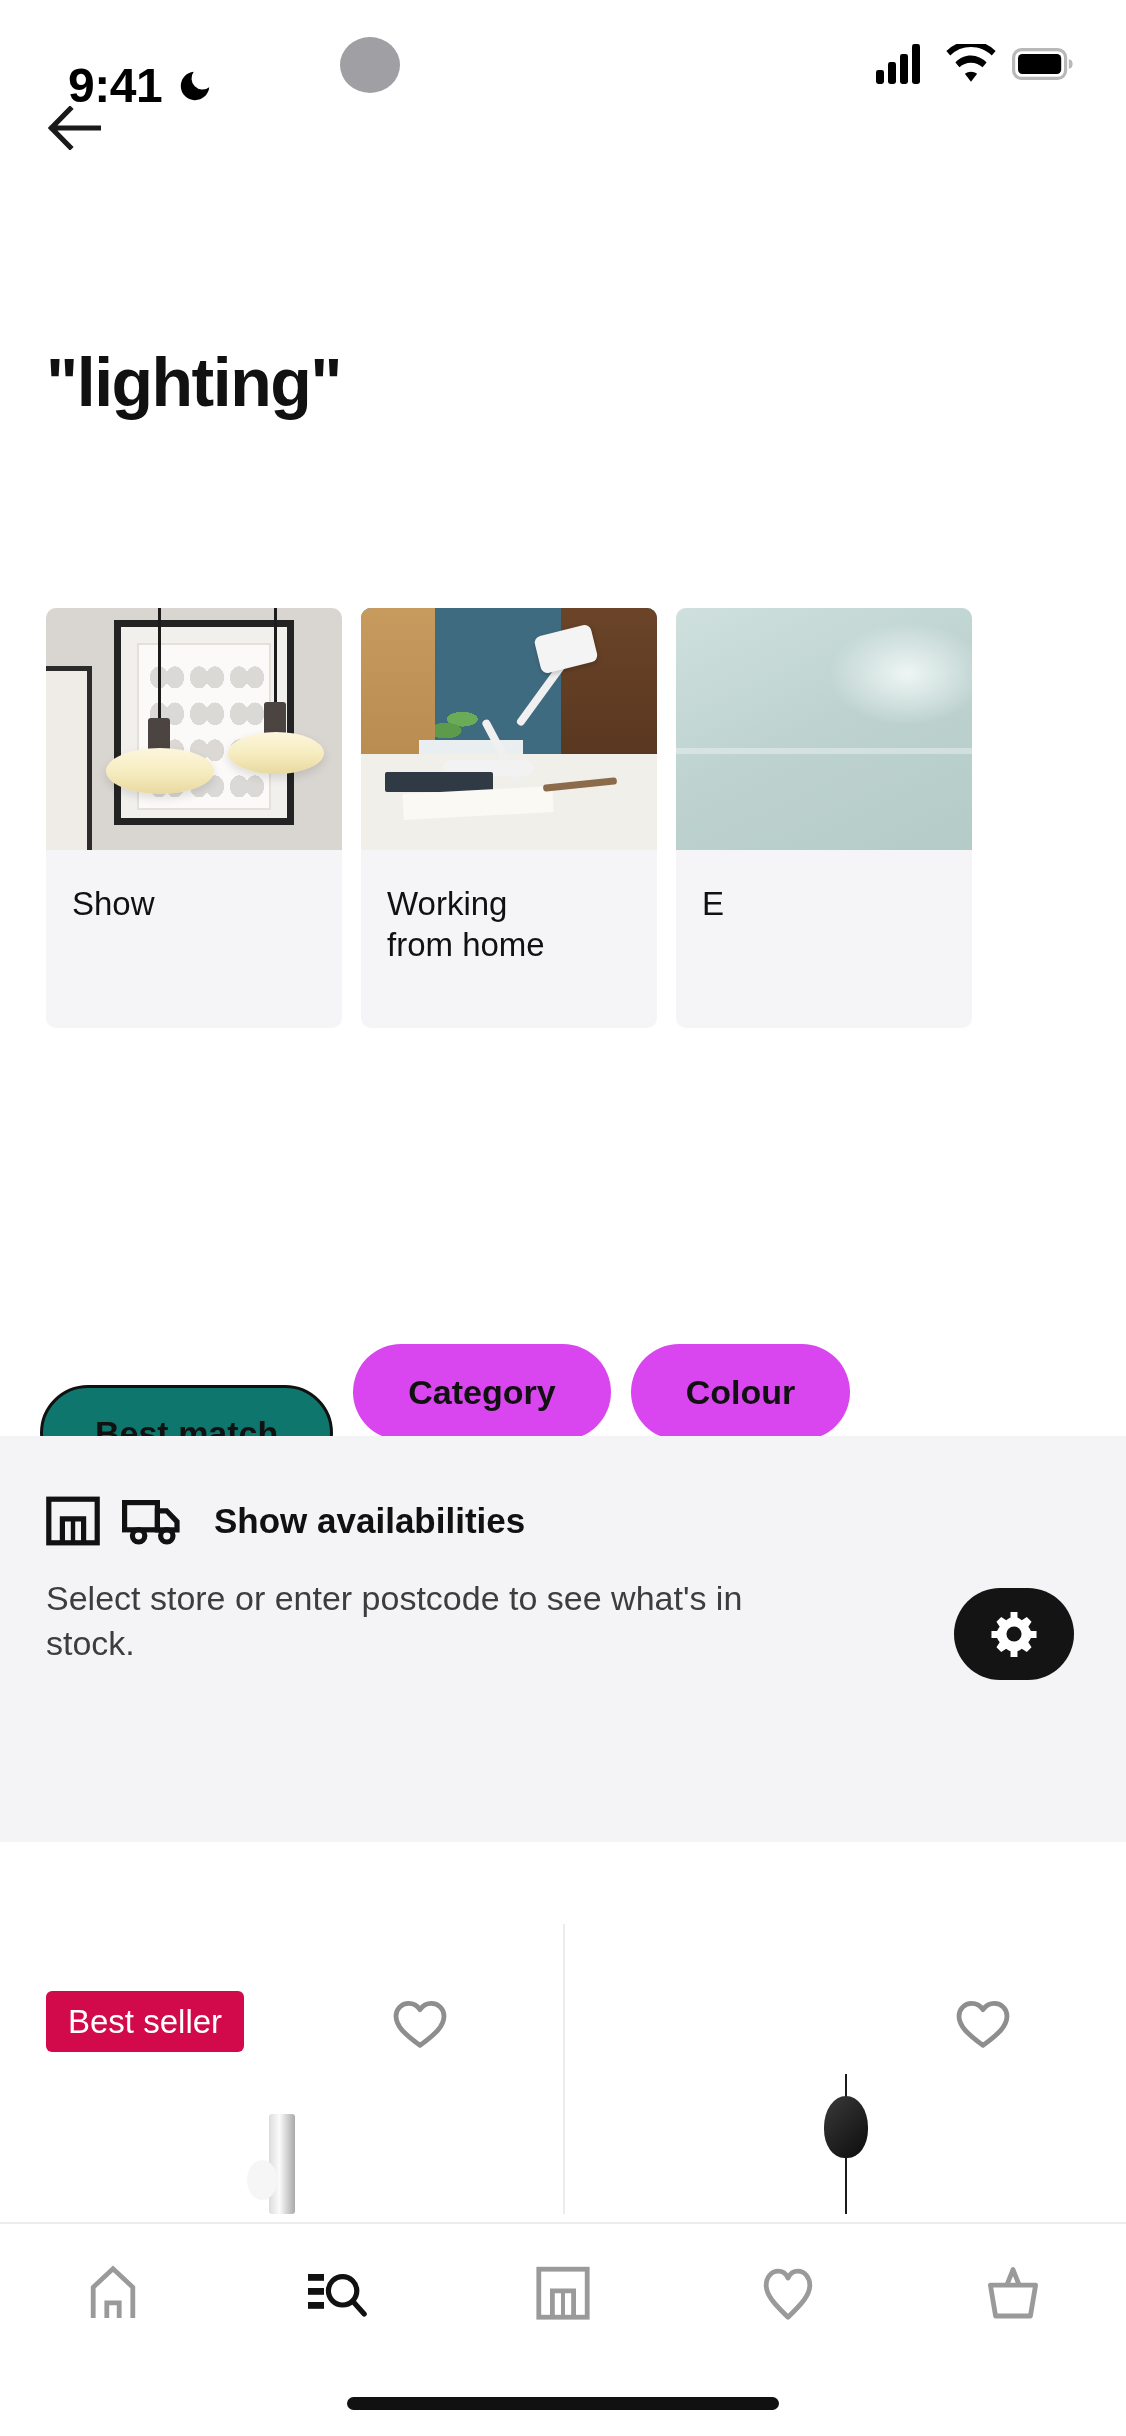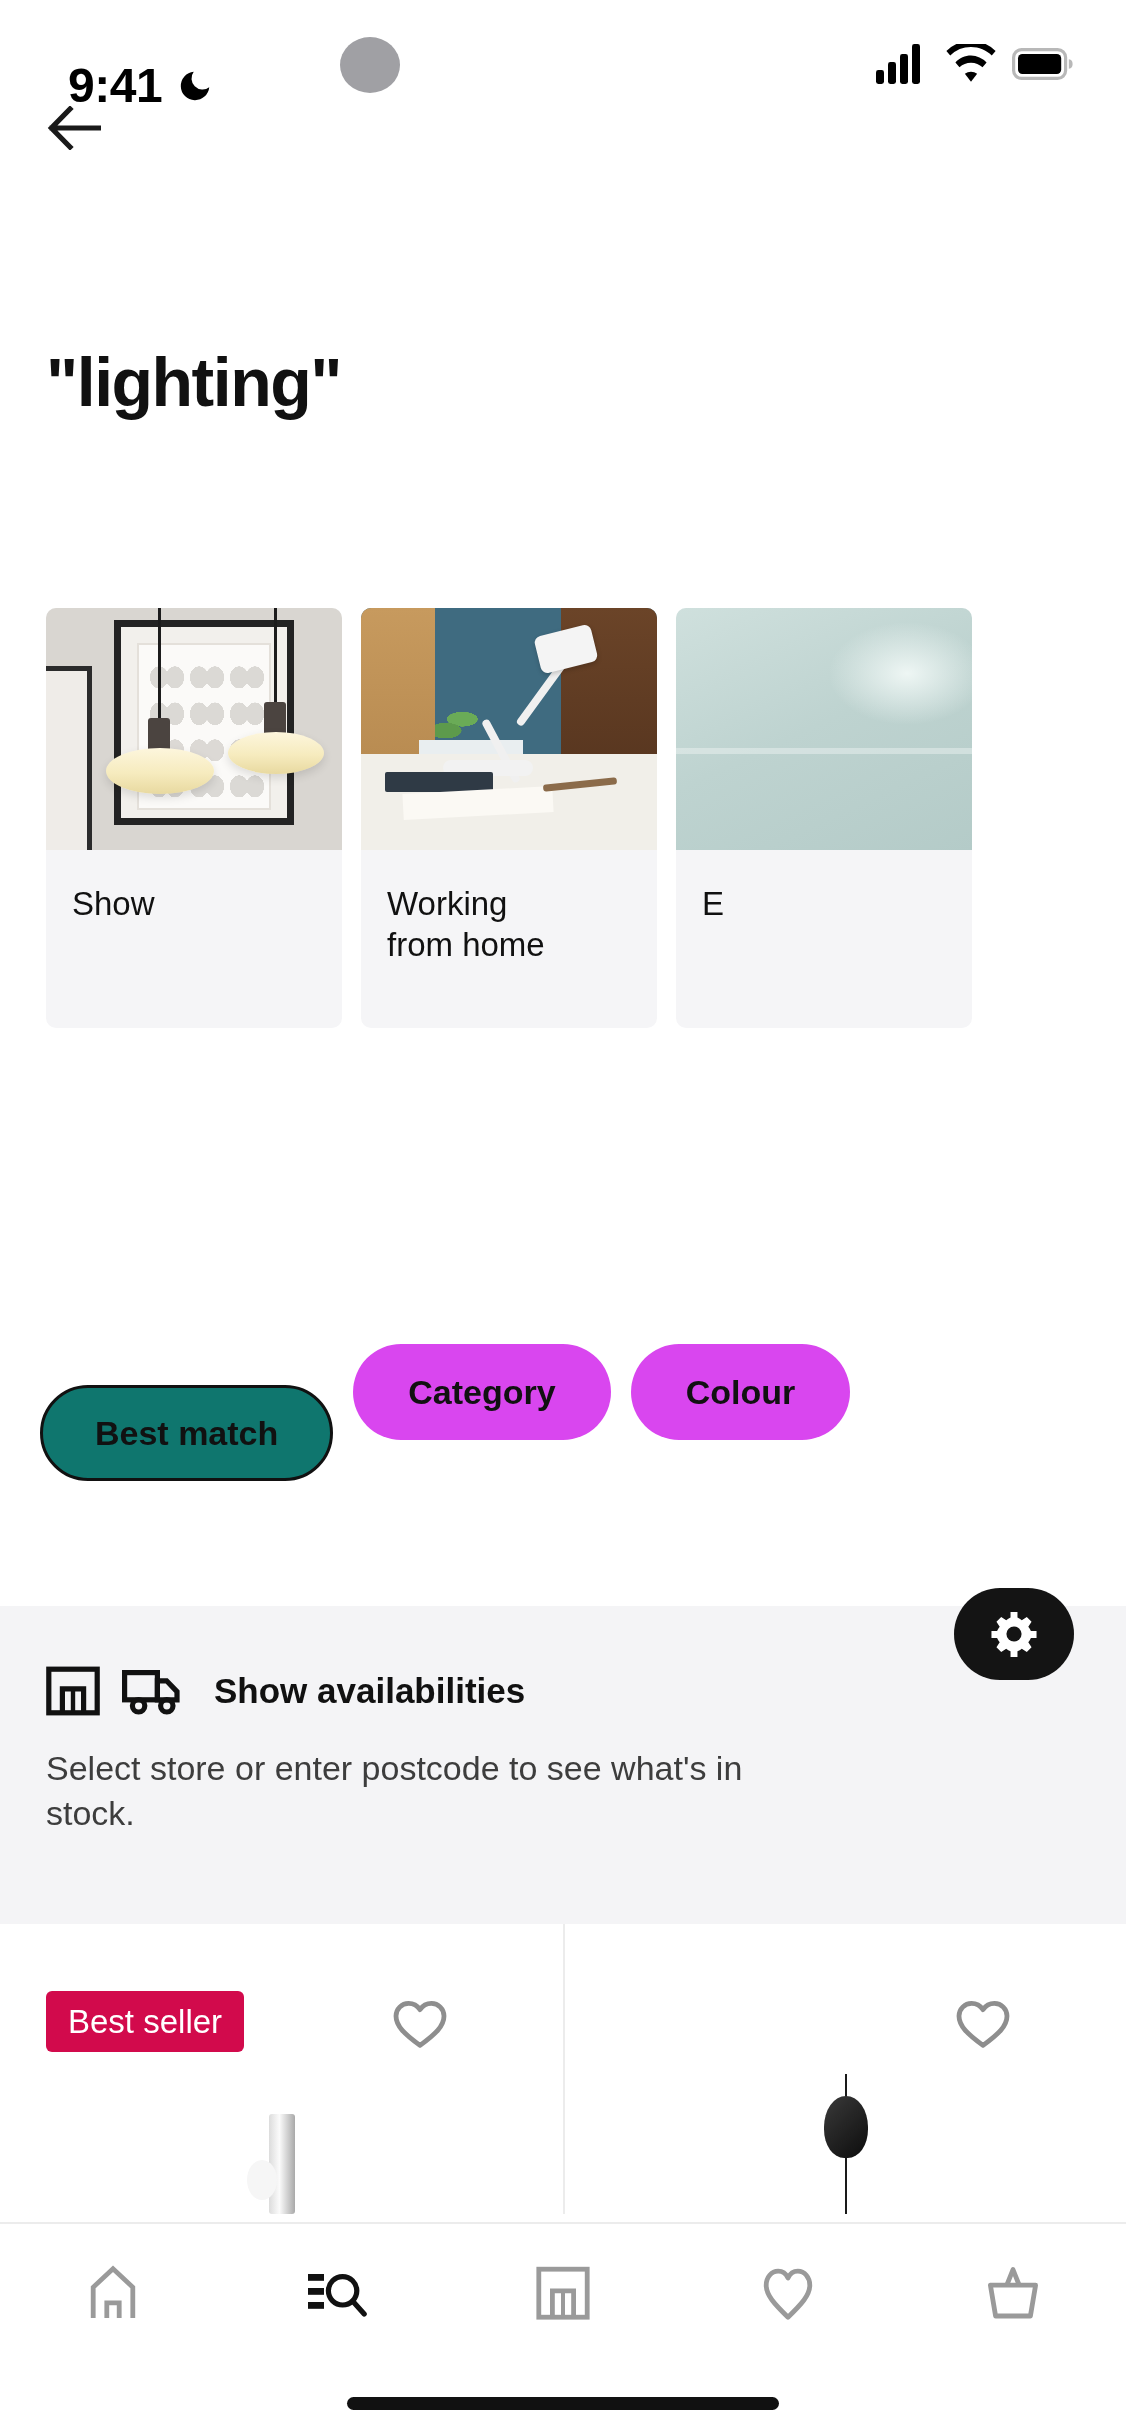--- a/index.html
+++ b/index.html
@@ -266,21 +266,21 @@
   .chip.active {
     background: #0f766e;
     border-color: #111111;
     margin-top: 41px;
   }
 
   
   .avail {
     position: absolute;
     left: 0;
-    top: 1606px;
+    top: 1436px;
     width: 1126px;
     height: 406px;
     background: #f4f4f6;
     padding: 58px 46px 0 46px;
   }
   .avail-head {
     display: flex;
     align-items: center;
     gap: 22px;
   }

